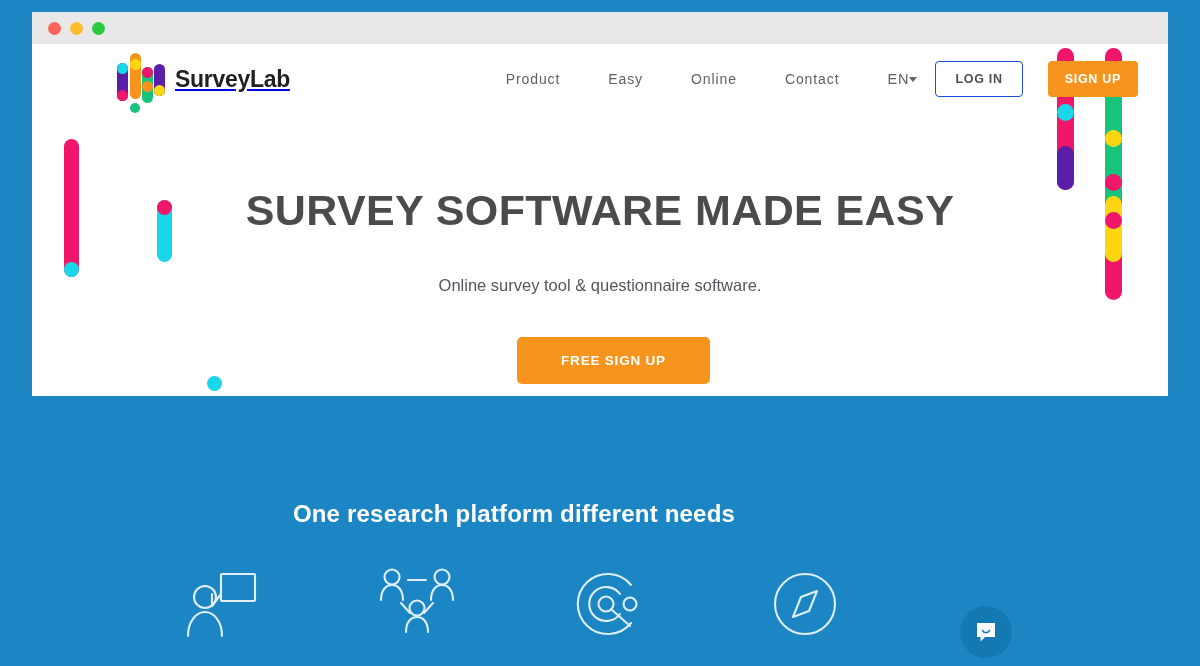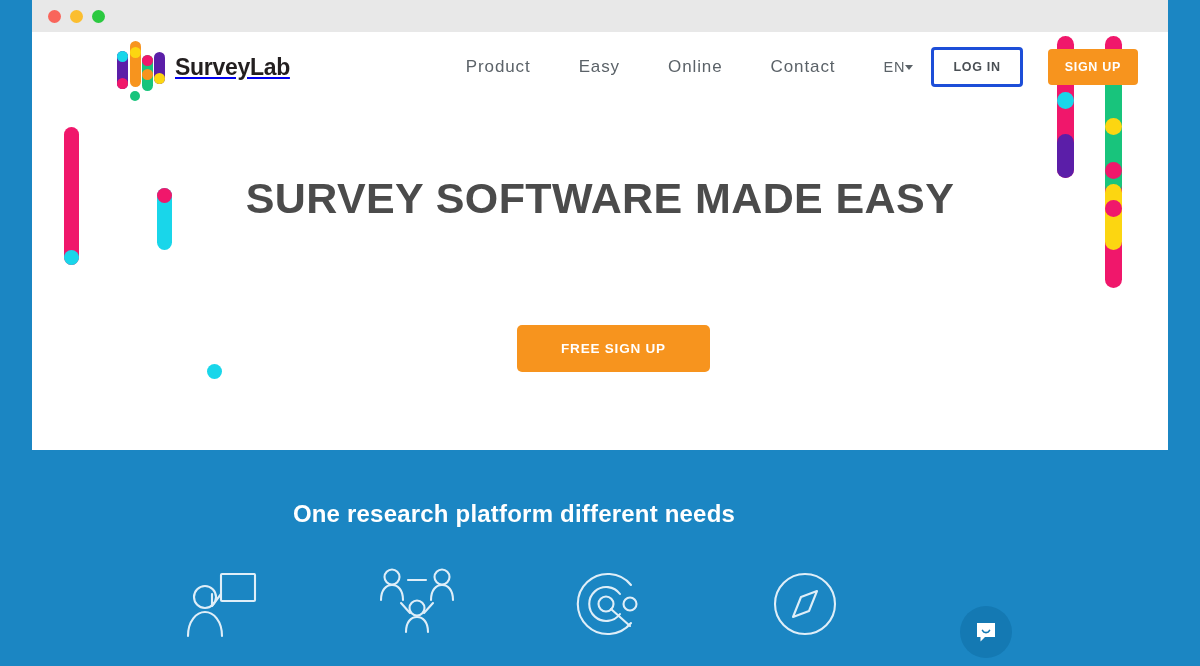--- a/index.html
+++ b/index.html
@@ -10,23 +10,23 @@
     overflow: hidden;
     background: #1b86c3;
     font-family: "Liberation Sans", sans-serif;
     position: relative;
   }
 
   
   #browser-window {
     position: absolute;
     left: 32px;
-    top: 0;
+    top: 12px;
     width: 1136px;
-    height: 450px;
+    height: 384px;
     background: #ffffff;
     overflow: hidden;
   }
 
   #titlebar {
     height: 32px;
     background: #e8e8e8;
     display: flex;
     align-items: center;
     padding-left: 16px;
@@ -76,21 +76,21 @@
     letter-spacing: -0.3px;
     white-space: nowrap;
   }
 
   #main-nav {
     margin-left: auto;
     display: flex;
     align-items: center;
   }
   .nav-link {
-    font-size: 17px;
+    font-size: 14px;
     color: #5b6268;
     text-decoration: none;
     letter-spacing: 0.9px;
     padding: 0 24px;
     white-space: nowrap;
   }
 
   #lang-switch {
     display: flex;
     align-items: center;
@@ -102,21 +102,21 @@
   }
   #caret {
     width: 0; height: 0;
     border-left: 4.5px solid transparent;
     border-right: 4.5px solid transparent;
     border-top: 5px solid #5b6268;
     display: block;
   }
 
   #login-button {
-    border: 3px solid #1d4ed8;
+    border: 1px solid #1d4ed8;
     border-radius: 4px;
     background: #ffffff;
     color: #4a4f54;
     font-size: 12.5px;
     font-weight: bold;
     letter-spacing: 0.7px;
     padding: 10px 19px;
     cursor: pointer;
     font-family: inherit;
     white-space: nowrap;
@@ -284,21 +284,21 @@
         </div>
 
         <button id="login-button">LOG IN</button>
         <button id="signup-button">SIGN UP</button>
       </nav>
     </header>
 
     <section id="hero">
       <h1 id="hero-title">SURVEY SOFTWARE MADE EASY</h1>
       <p id="hero-subtitle">
-        <br>
+        <span>Online survey tool &amp; questionnaire software.</span><br>
       </p>
       <button id="hero-cta">FREE SIGN UP</button>
     </section>
 
   </div>
 </div>
 
 <section id="feature-band">
 
   <h2 id="band-heading">One research platform different needs</h2>

